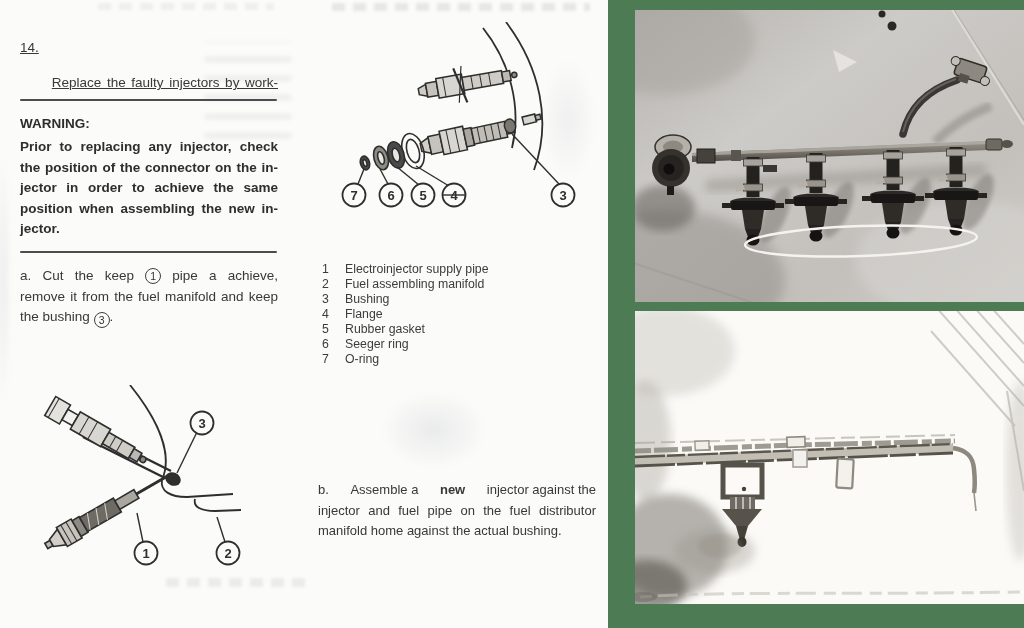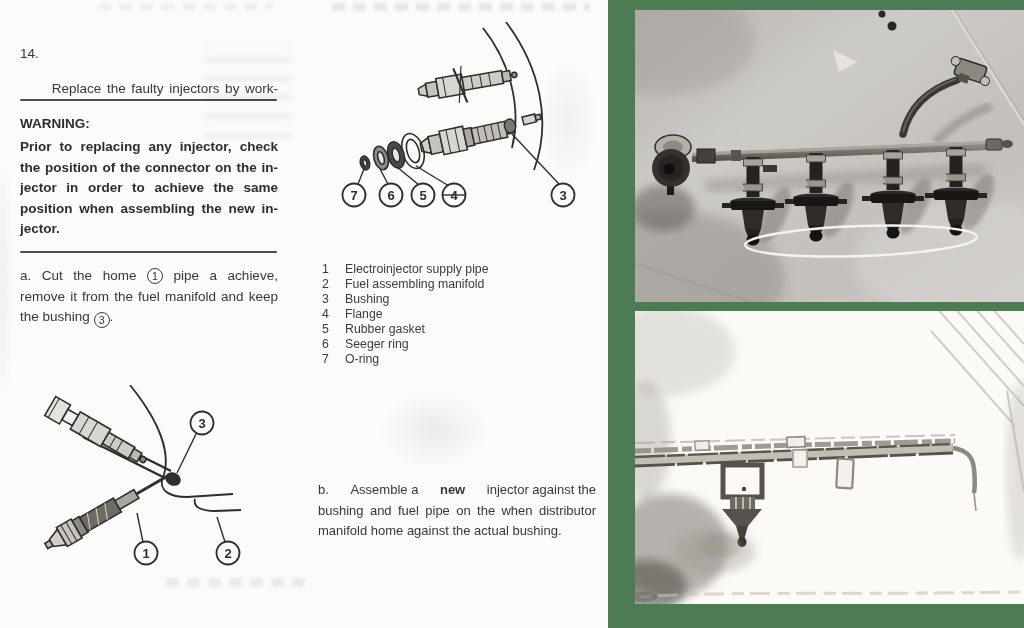--- a/index.html
+++ b/index.html
@@ -45,21 +45,21 @@
 <div class="page">
 
   <div class="smudge sm-text" style="left:332px;top:3px;width:258px;height:8px;opacity:.45"></div>
   <div class="smudge sm-text" style="left:98px;top:3px;width:176px;height:7px;opacity:.28"></div>
   <div class="smudge sm-lines" style="left:205px;top:42px;width:86px;height:96px;opacity:.5"></div>
   <div class="smudge sm-blob" style="left:-4px;top:150px;width:14px;height:260px;opacity:.5"></div>
   <div class="smudge sm-blob" style="left:540px;top:60px;width:56px;height:120px;opacity:.35"></div>
   <div class="smudge sm-blob" style="left:382px;top:392px;width:104px;height:76px;opacity:.5"></div>
   <div class="smudge sm-text" style="left:166px;top:578px;width:144px;height:9px;opacity:.35"></div>
 
-  <div class="tblock" style="left:20px;top:44px;width:258px;">
+  <div class="tblock" style="left:20px;top:38px;width:258px;text-decoration:underline;">
     <div class="flexline">
       <span class="num">14.</span>
       <span class="rest">Replace the faulty injectors by work-</span>
     </div>
   </div>
 
   <div class="rule" style="left:20px;top:99px;width:257px;"></div>
 
   <div class="tblock warn-head" style="left:20px;top:114px;width:258px;">WARNING:</div>
   <div class="tblock warn-body" style="left:20px;top:137px;width:258px;">
@@ -70,21 +70,21 @@
     <div>jector.</div>
   </div>
 
   <div class="rule" style="left:20px;top:251px;width:257px;"></div>
 
   <div class="tblock" style="left:20px;top:266px;width:258px;">
     <div class="spread">
       <span>a.</span>
       <span>Cut</span>
       <span>the</span>
-      <span>home</span>
+      <span>keep</span>
       <span class="circref">1</span>
       <span>pipe</span>
       <span>a</span>
       <span>achieve,</span>
     </div>
     <div class="jlast">remove it from the fuel manifold and keep</div>
     <div>
       <span>the bushing</span>
       <span class="circref">3</span><span>.</span>
     </div>
@@ -280,21 +280,21 @@
       </div>
   </div>
 
   <div class="tblock" style="left:318px;top:480px;width:278px;font-size:13px;">
     <div class="spread">
       <span>b.</span>
       <span>Assemble a</span>
       <b>new</b>
       <span>injector against the</span>
     </div>
-    <div class="jlast">bushing and fuel pipe on the when distributor</div>
+    <div class="jlast">injector and fuel pipe on the fuel distributor</div>
     <div>manifold home against the actual bushing.</div>
   </div>
 </div>
 
 <div class="panel" style="background:#4d7b54;">
 
   <svg class="photo" style="top:10px;" width="389" height="292" viewBox="0 0 389 292">
     <defs>
       <linearGradient id="concrete" x1="0" y1="0" x2="1" y2="1">
         <stop offset="0" stop-color="#b7b4b0"></stop>

